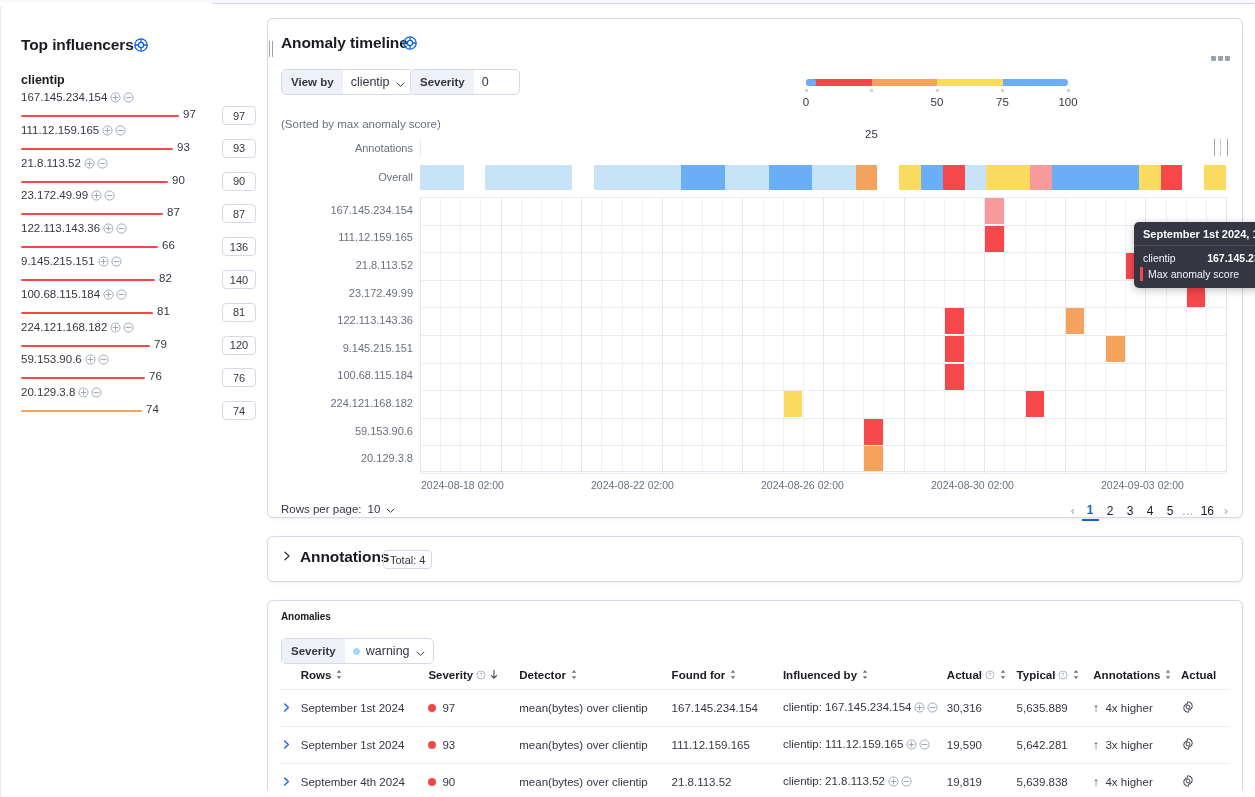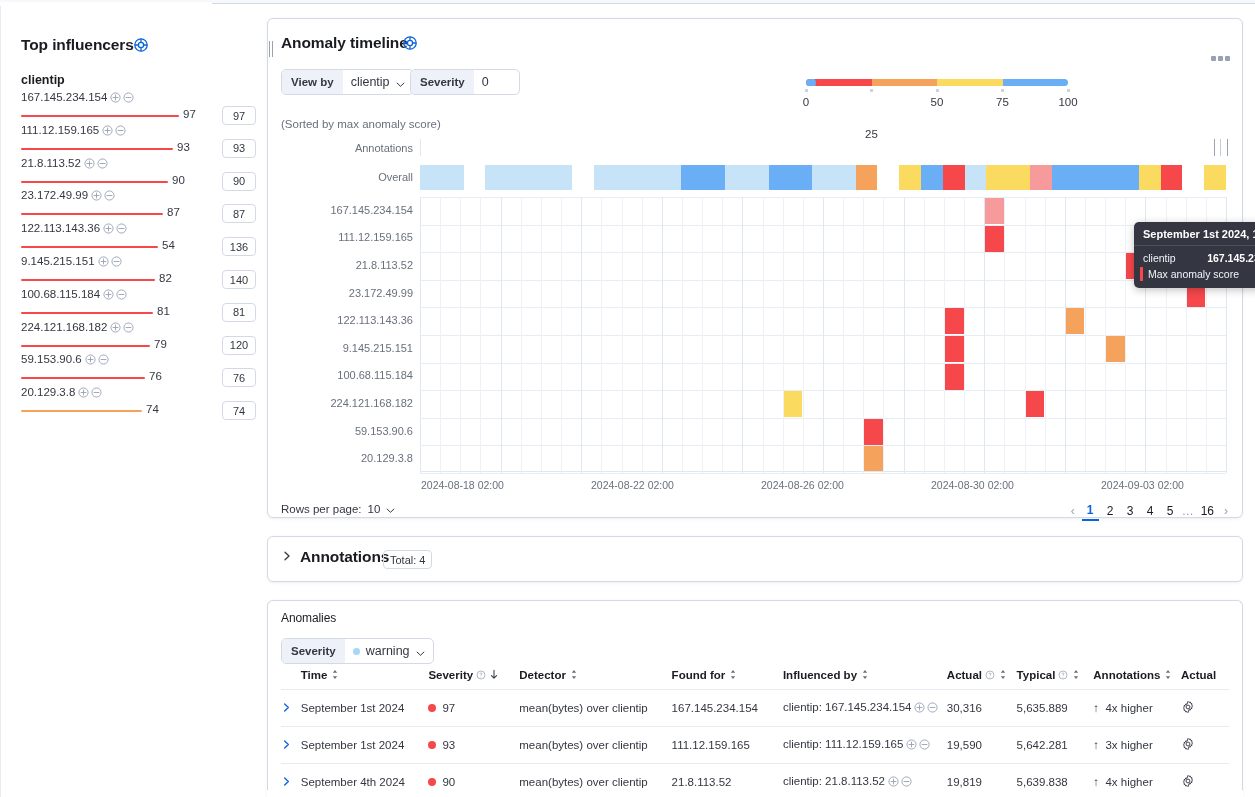--- a/index.html
+++ b/index.html
@@ -102,21 +102,21 @@
   .pager .pg.active { color:#0b64dd; font-weight:700; border-bottom:2px solid #0b64dd; }
   .pager .arw { color:#98a2b3; padding:0 4px; }
   .pager .ell { color:#98a2b3; letter-spacing:1px; }
 
   
   .ann-chevron { position:absolute; left:13px; top:13px; width:12px; height:12px; }
   .ann-title { position:absolute; left:32px; top:11px; font-size:15.5px; font-weight:700; color:#1a1c21; letter-spacing:-0.1px; }
   .ann-total { position:absolute; left:115px; top:13px; height:19px; padding:0 6px; border:1px solid #d3dae6; border-radius:4px; font-size:11px; color:#343741; display:flex; align-items:center; }
 
   
-  .an-title { position:absolute; left:13px; top:10px; font-size:12px; font-weight:400; color:#1a1c21; letter-spacing:-0.1px; }
+  .an-title { position:absolute; left:13px; top:10px; font-size:10px; font-weight:700; color:#1a1c21; letter-spacing:-0.1px; }
   .sev-dot { width:7px; height:7px; border-radius:50%; background:#a6d8f5; display:inline-block; }
   .help-btn { width:26px; height:26px; border-left:1px solid #d3dae6; background:#eef1f7; display:flex; align-items:center; justify-content:center; }
 
   table.anoms { position:absolute; left:13px; top:68px; width:948px; border-collapse:collapse; }
   table.anoms th {
     text-align:left; font-size:11.5px; font-weight:700; color:#1a1c21;
     padding:0 0 8px 0; white-space:nowrap; vertical-align:bottom;
   }
   table.anoms td {
     font-size:11.5px; color:#343741; padding:10px 0; border-top:1px solid #e6ebf2;
@@ -207,21 +207,21 @@
             <div class="inf-chip" style="top:-3px">87</div>
           </div></div>
         <div class="inf-row" style="top: 219.2px;"><span class="inf-name">122.113.143.36</span><span class="inf-icons"><span class="inf-ico"><svg width="11" height="11" viewBox="0 0 12 12">
                 <circle cx="6" cy="6" r="5" fill="none" stroke="#98a2b3" stroke-width="1"></circle>
                 <path d="M6 3.3v5.4M3.3 6h5.4" stroke="#98a2b3" stroke-width="1" stroke-linecap="round"></path>
               </svg></span><span class="inf-ico"><svg width="11" height="11" viewBox="0 0 12 12">
                 <circle cx="6" cy="6" r="5" fill="none" stroke="#98a2b3" stroke-width="1"></circle>
                 <path d="M3.3 6h5.4" stroke="#98a2b3" stroke-width="1" stroke-linecap="round"></path>
               </svg></span></span><div class="inf-bar-wrap">
             <div class="inf-bar" style="width:137px;background:#f6474b"></div>
-            <div class="inf-barval" style="left:141px">54</div>
+            <div class="inf-barval" style="left:141px">66</div>
             <div class="inf-chip" style="top:-3px">136</div>
           </div></div>
         <div class="inf-row" style="top: 252px;"><span class="inf-name">9.145.215.151</span><span class="inf-icons"><span class="inf-ico"><svg width="11" height="11" viewBox="0 0 12 12">
                 <circle cx="6" cy="6" r="5" fill="none" stroke="#98a2b3" stroke-width="1"></circle>
                 <path d="M6 3.3v5.4M3.3 6h5.4" stroke="#98a2b3" stroke-width="1" stroke-linecap="round"></path>
               </svg></span><span class="inf-ico"><svg width="11" height="11" viewBox="0 0 12 12">
                 <circle cx="6" cy="6" r="5" fill="none" stroke="#98a2b3" stroke-width="1"></circle>
                 <path d="M3.3 6h5.4" stroke="#98a2b3" stroke-width="1" stroke-linecap="round"></path>
               </svg></span></span><div class="inf-bar-wrap">
             <div class="inf-bar" style="width:134px;background:#f6474b"></div>
@@ -539,21 +539,21 @@
               </svg>
           </span>
         </div>
       </div>
 
 
       <table class="anoms">
         <thead>
             <tr id="anoms-head">
               <th style="width: 28px;"></th>
-              <th style="width: 150px;"><span>Time</span><span class="sort-ico"><svg width="10" height="11" viewBox="0 0 10 12">
+              <th style="width: 150px;"><span>Rows</span><span class="sort-ico"><svg width="10" height="11" viewBox="0 0 10 12">
                     <path d="M5 1.2L7.4 4.2H2.6zM5 10.8L2.6 7.8h4.8z" fill="#69707d"></path>
                   </svg></span></th>
               <th style="width: 110px;"><span>Severity</span><span class="sort-ico"><svg width="10" height="10" viewBox="0 0 12 12">
                     <circle cx="6" cy="6" r="4.8" fill="none" stroke="#98a2b3" stroke-width="0.9"></circle>
                     <path d="M4.9 4.6c0-.7.5-1.1 1.1-1.1s1.1.4 1.1 1c0 .8-1 .9-1 1.7" fill="none" stroke="#98a2b3" stroke-width="0.9" stroke-linecap="round"></path>
                     <circle cx="6" cy="8.3" r="0.55" fill="#98a2b3"></circle>
                   </svg></span><span class="sort-ico"><svg width="10" height="11" viewBox="0 0 10 12">
                     <path d="M5 1.5v8.2M2.2 7.2L5 10l2.8-2.8" fill="none" stroke="#343741" stroke-width="1.1" stroke-linecap="round" stroke-linejoin="round"></path>
                   </svg></span></th>
               <th style="width: 175px;"><span>Detector</span><span class="sort-ico"><svg width="10" height="11" viewBox="0 0 10 12">

